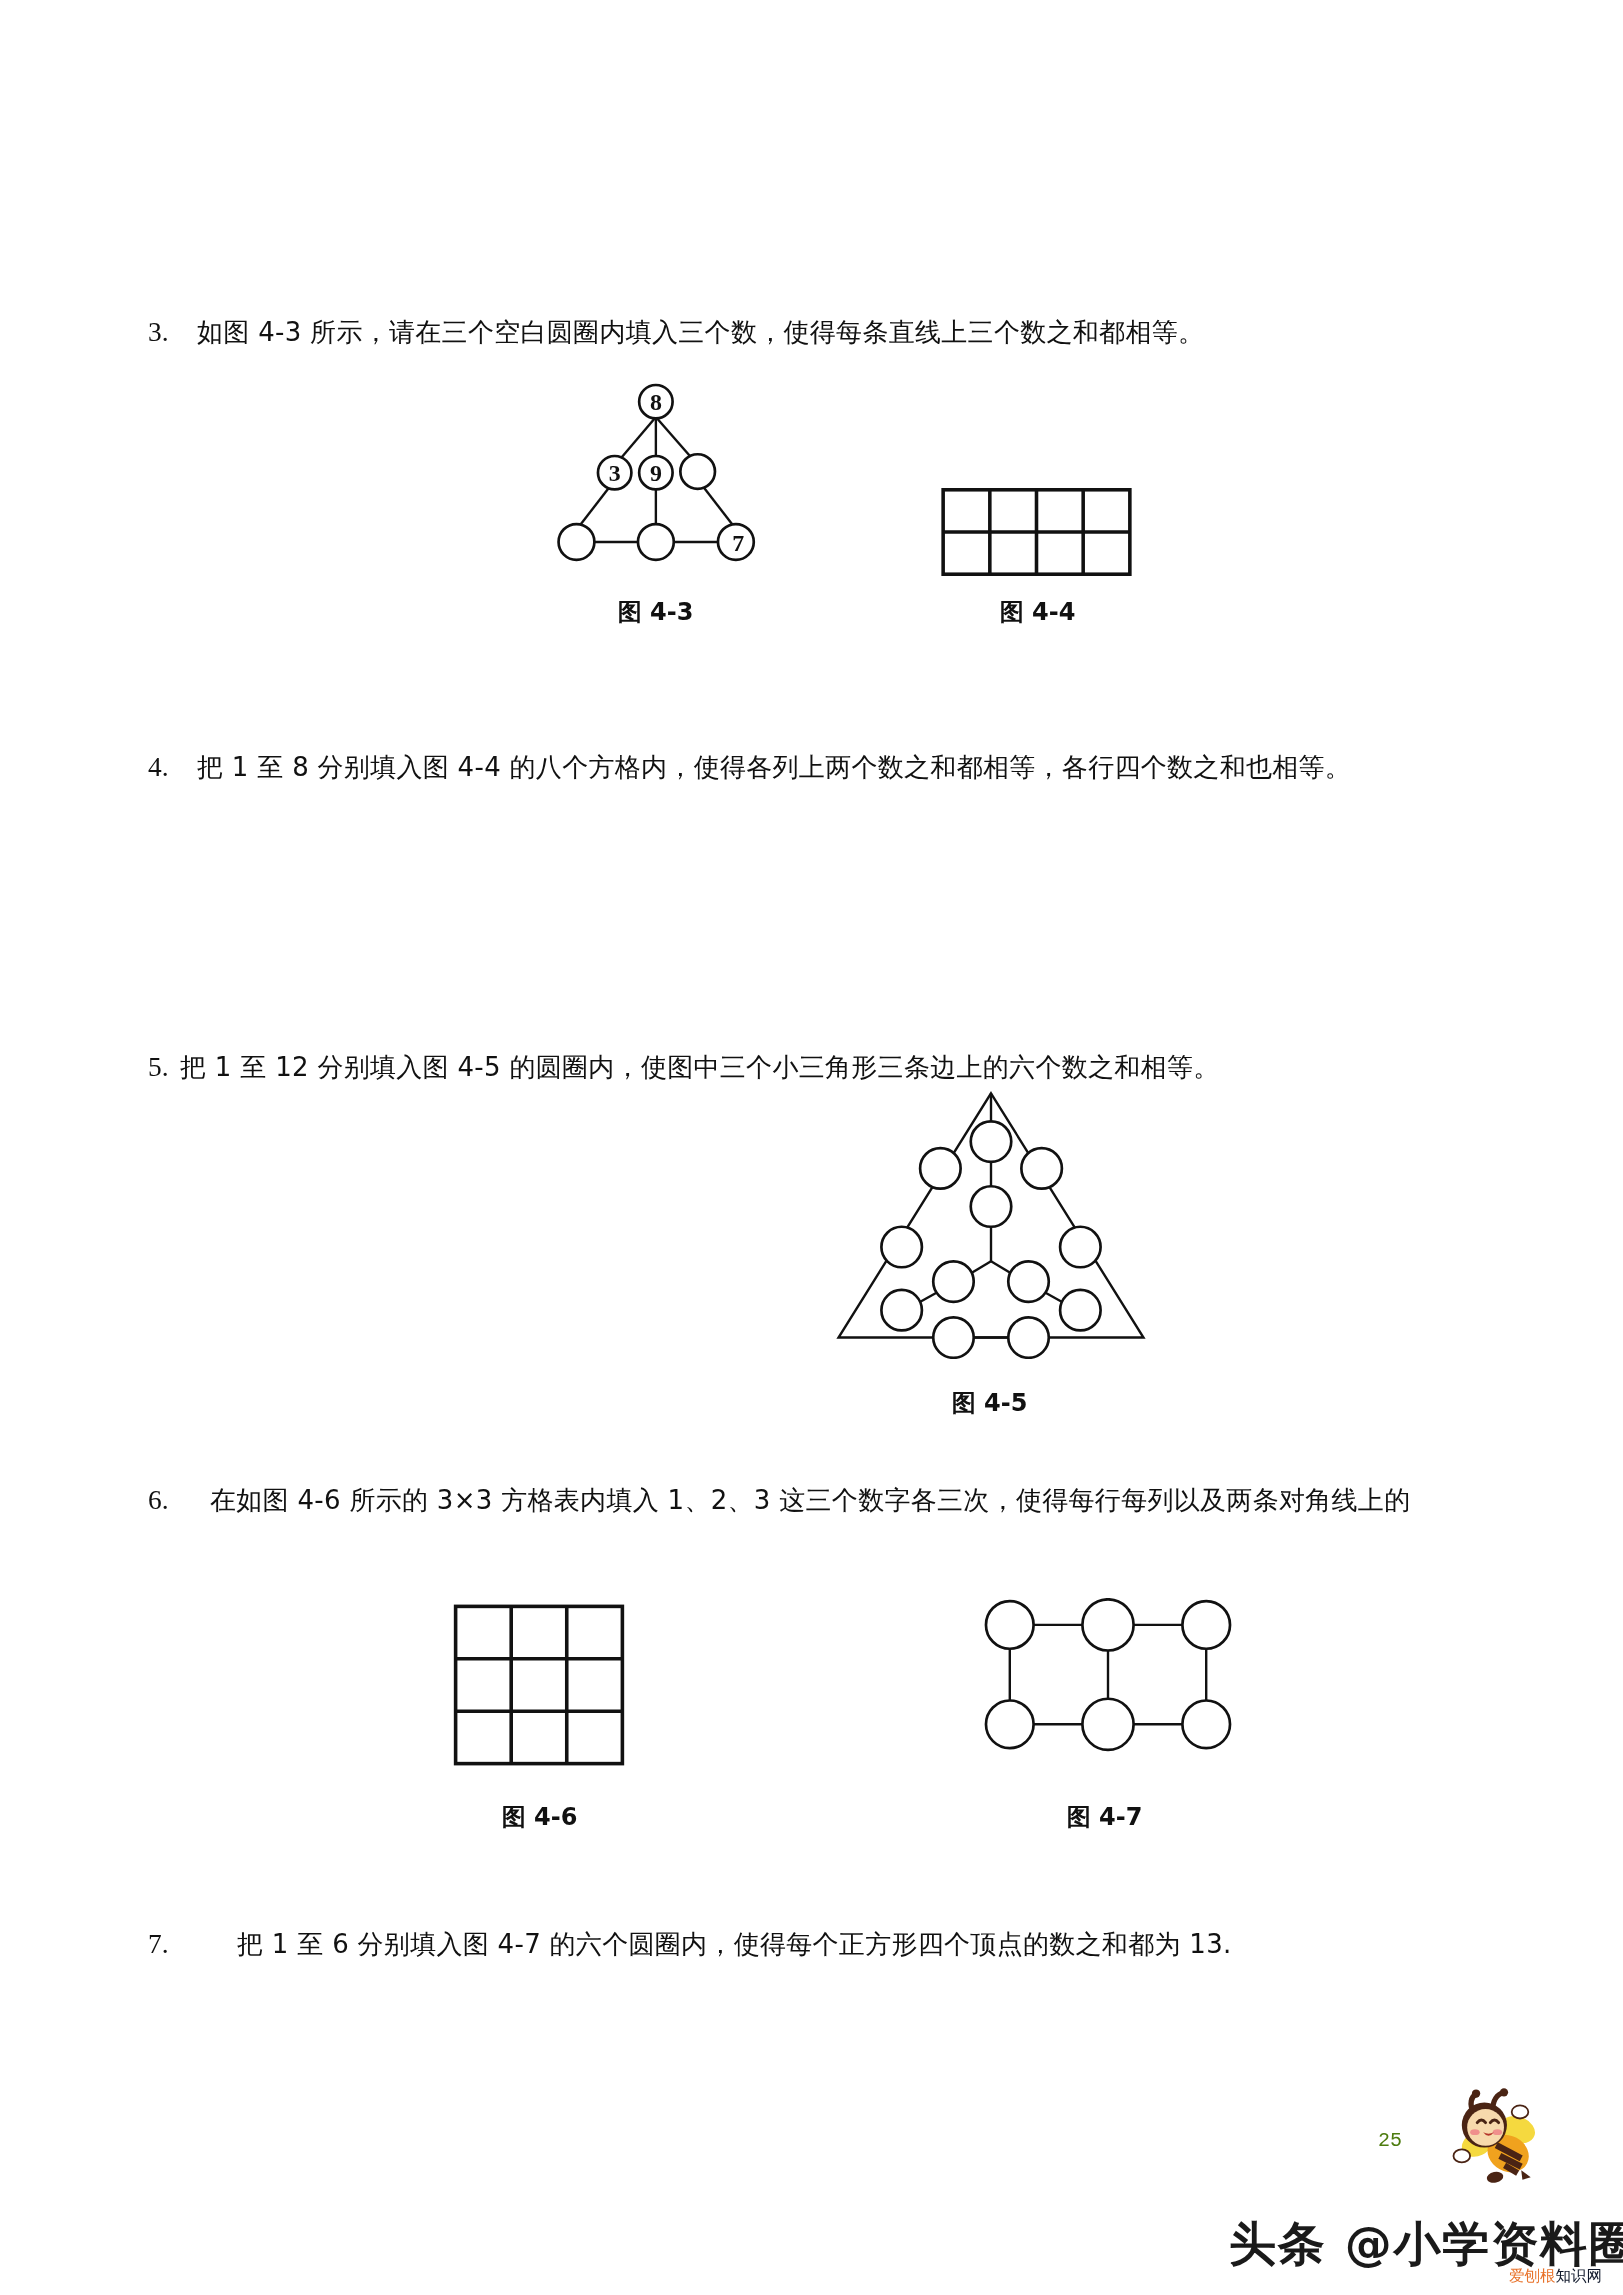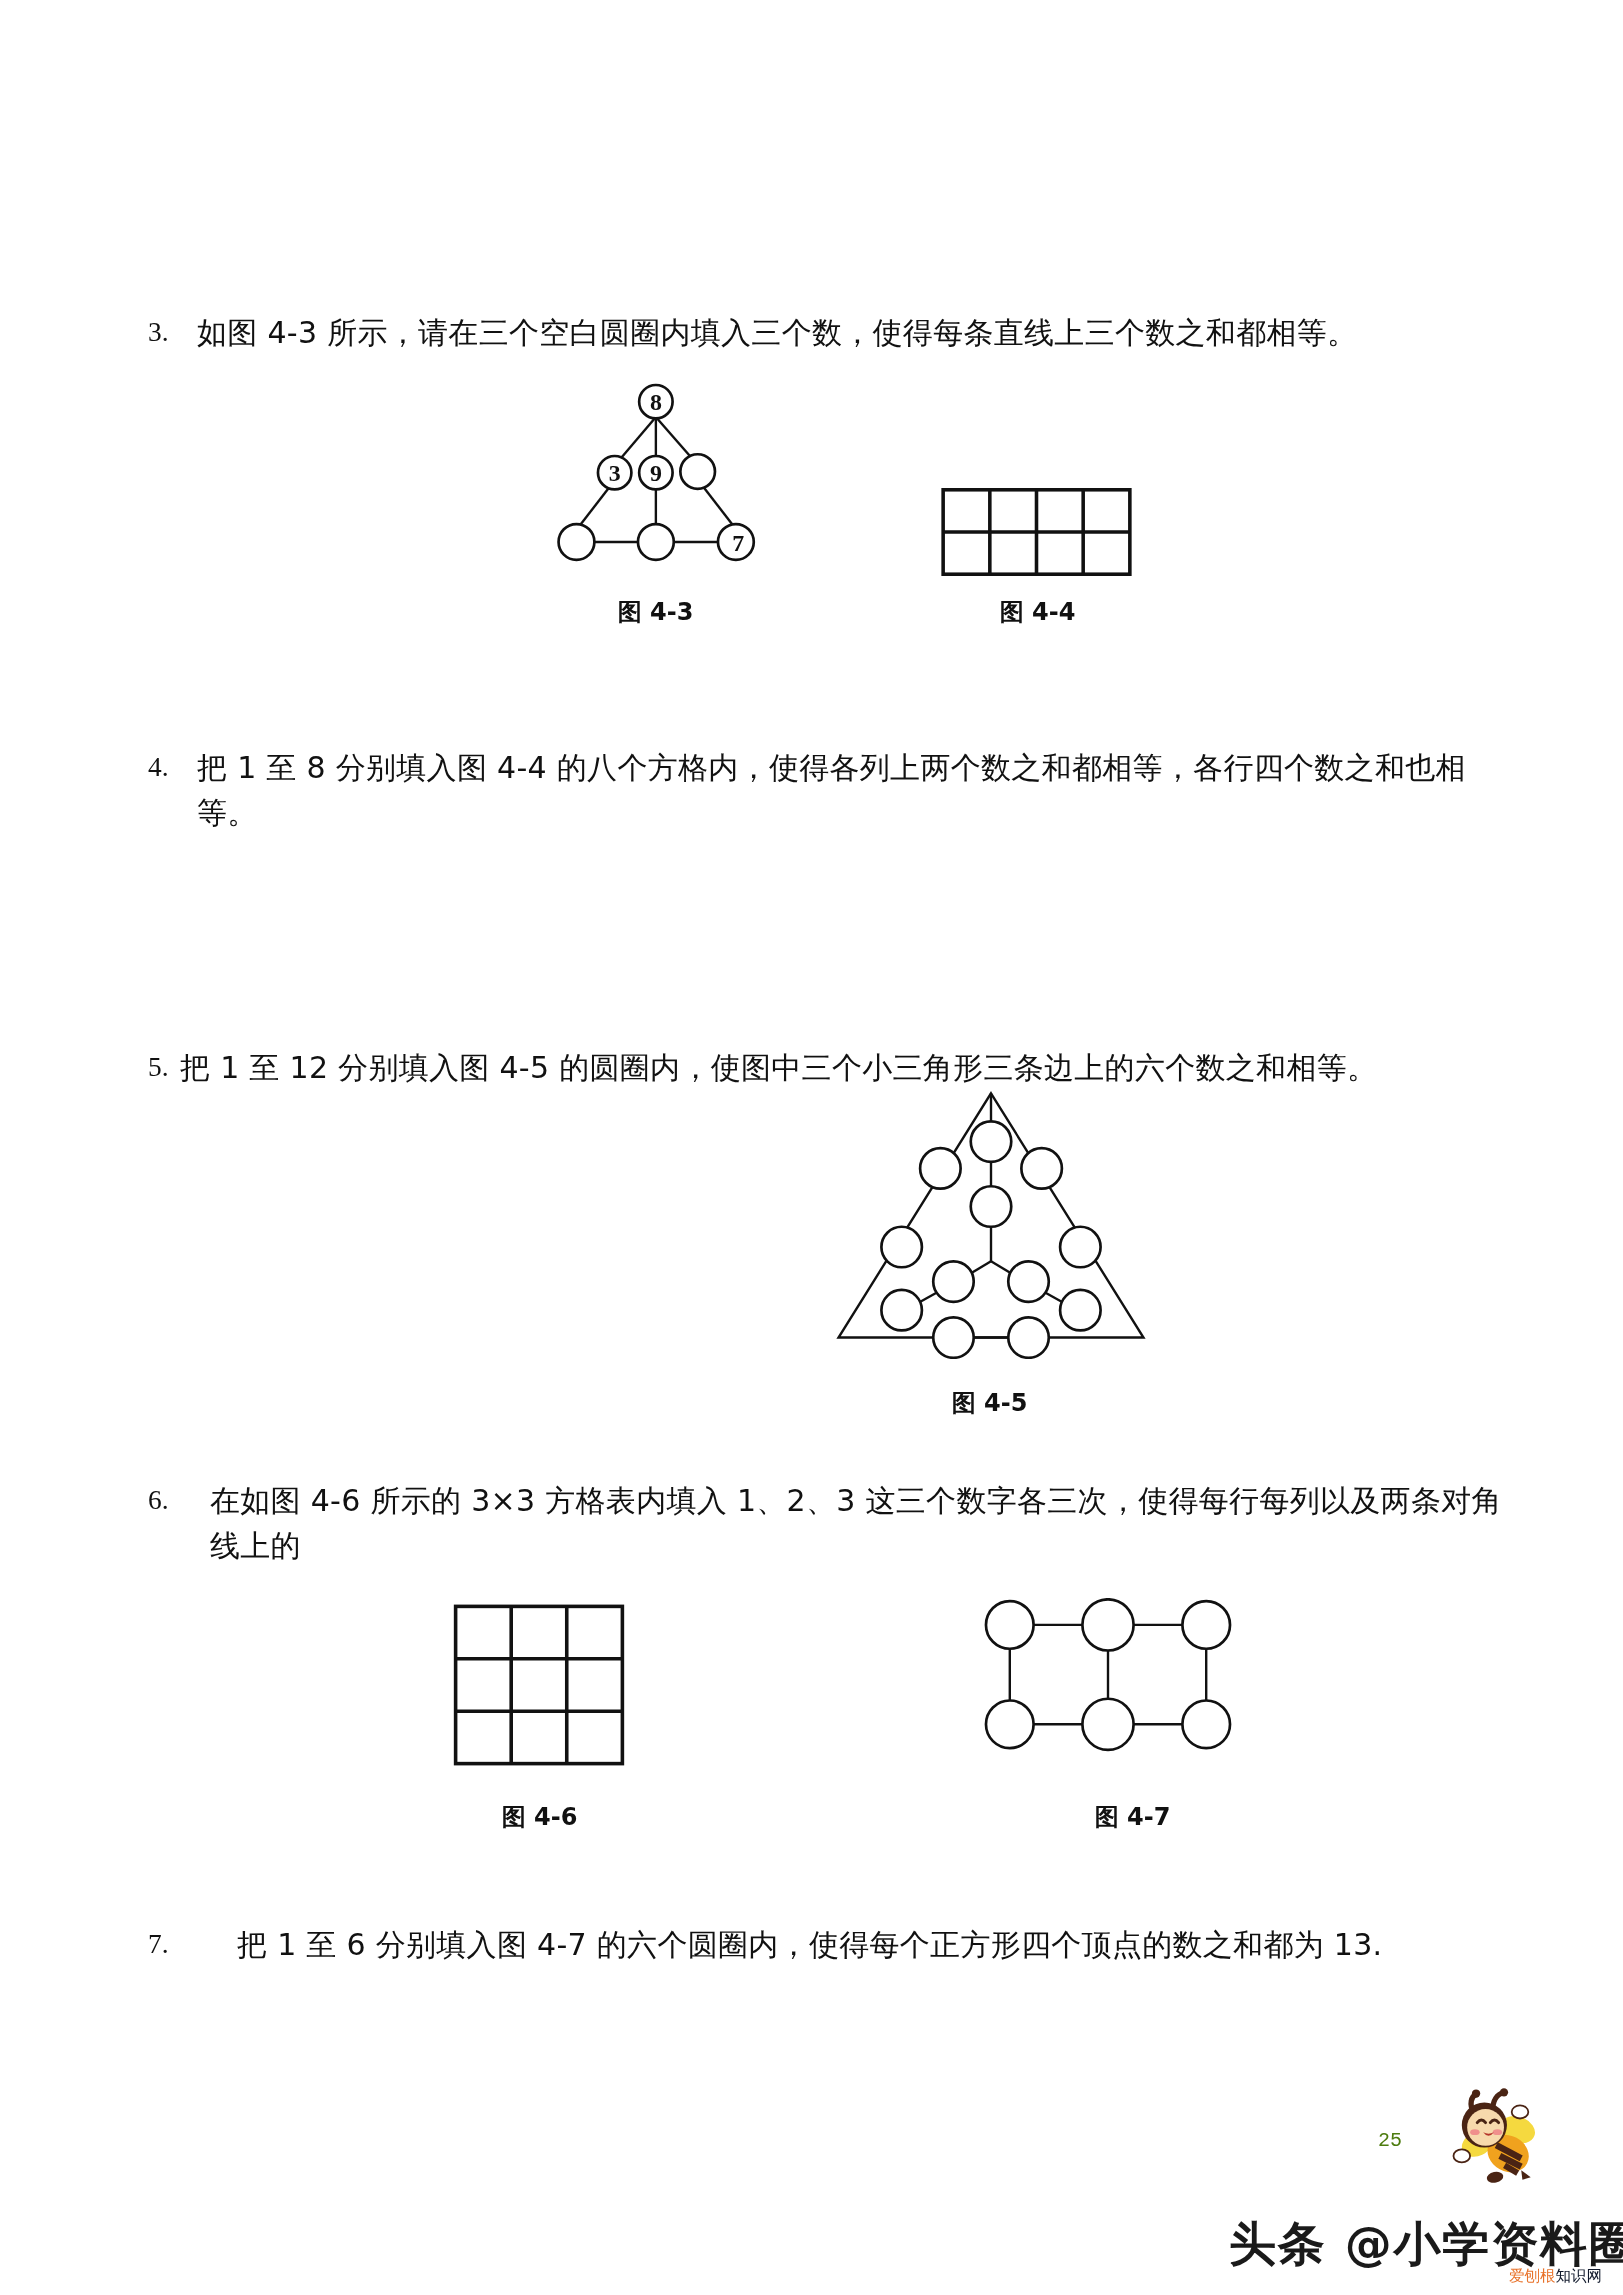--- a/index.html
+++ b/index.html
@@ -29,21 +29,21 @@
   }
   .qnum {
     position: absolute;
     font-size: 27.4px;
     line-height: 45px;
     color: #111;
     font-family: "Liberation Serif", serif;
   }
   .qtext {
     font-family: "DejaVu Sans", "Liberation Sans", sans-serif;
-    font-size: 30px;
+    font-size: 26px;
   }
   
   .caption {
     position: absolute;
     font-family: "DejaVu Sans", "Liberation Sans", sans-serif;
     font-size: 24px;
     font-weight: bold;
     color: #111;
     text-align: center;
     white-space: nowrap;
@@ -239,21 +239,21 @@
       <g>
         <circle class="cir" cx="45" cy="45" r="40"></circle>
         <circle class="cir" cx="210" cy="45" r="43"></circle>
         <circle class="cir" cx="375" cy="45" r="40"></circle>
         <circle class="cir" cx="45" cy="212" r="40"></circle>
         <circle class="cir" cx="210" cy="212" r="43"></circle>
         <circle class="cir" cx="375" cy="212" r="40"></circle>
       </g>
     </svg>
   </div>
-  <div class="caption" style="left:1073px; top:1801px; width:119px;">图 4-7</div>
+  <div class="caption" style="left:1045px; top:1801px; width:119px;">图 4-7</div>
 
   <div class="qnum" style="left:148px; top:1922px;">7.</div>
   <div class="qblock qtext" style="left:197px; top:1922px; width:1300px;margin-left:40px;">把 1 至 6 分别填入图 4-7 的六个圆圈内，使得每个正方形四个顶点的数之和都为 13.</div>
 
   <div class="pagenum" style="left:1378px; top:2129px;">25</div>
 
   <div class="figure" style="left:1438px; top:2087px;">
     <svg width="107" height="101" viewBox="0 0 180 170">
 
       <path d="M60,44 C52,28 56,16 64,12" stroke="#4a2414" stroke-width="9" fill="none" stroke-linecap="round"></path>

